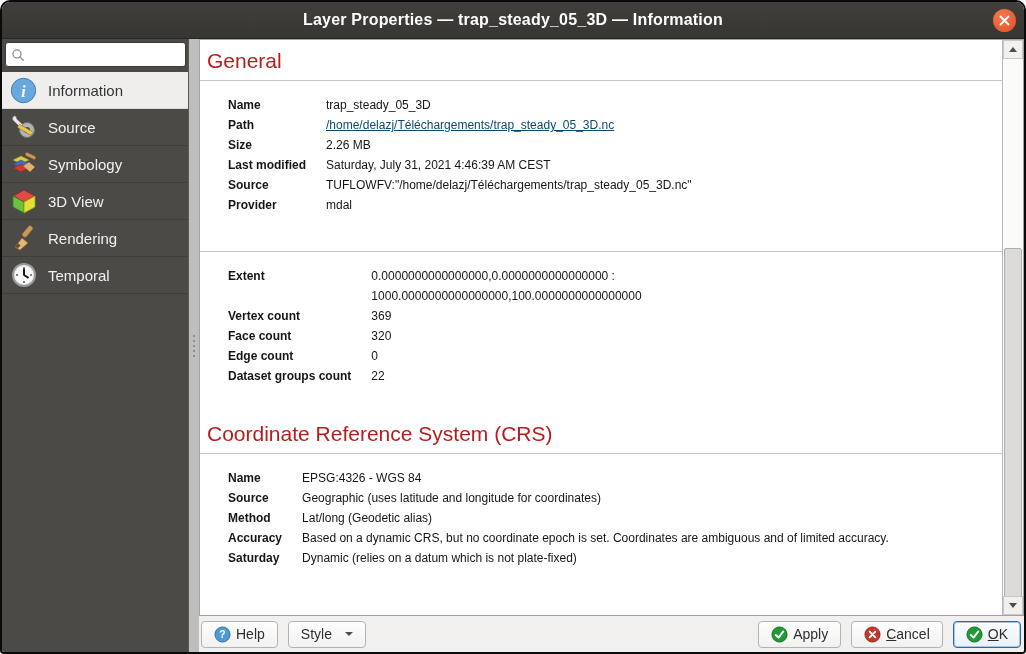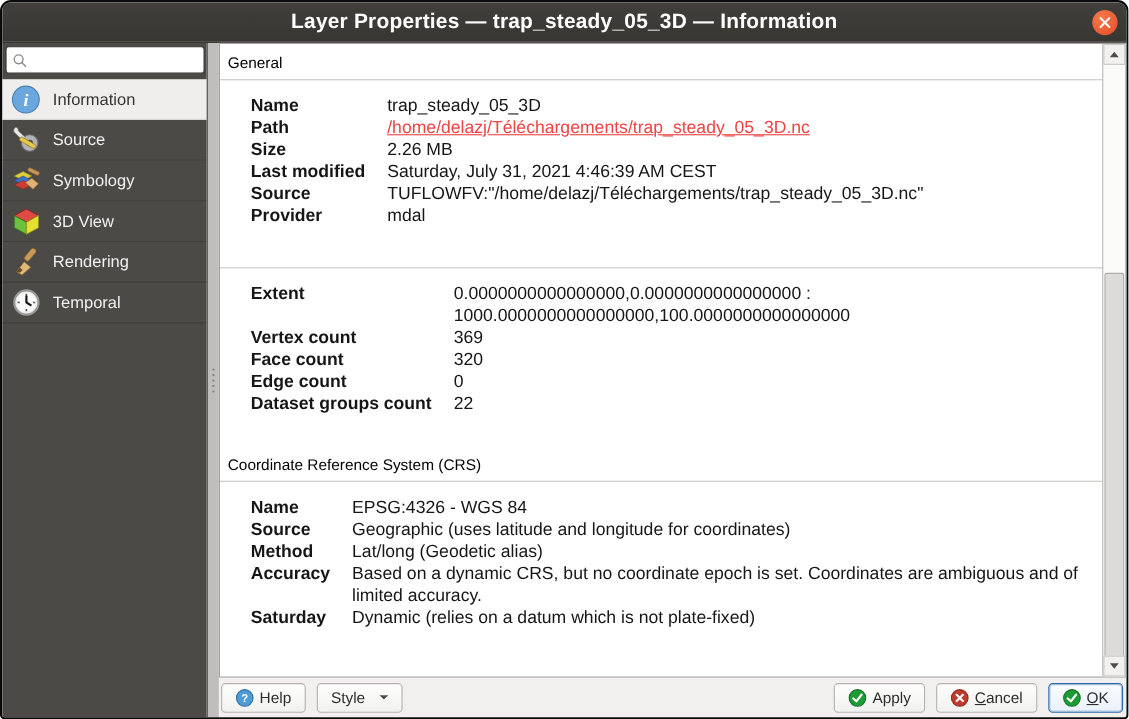--- a/index.html
+++ b/index.html
@@ -1,21 +1,21 @@
 <!DOCTYPE html>
 <html><head>
 <meta charset="utf-8">
 <style>
   html,body{margin:0;padding:0;background:#fff;font-family:"Liberation Sans",sans-serif;}
   .window{width:1022px;height:650px;border:2px solid #0a0a0a;border-radius:10px 10px 4px 4px;
     overflow:hidden;background:#f1f0ee;display:flex;flex-direction:column;position:relative;}
   
   .titlebar{flex:0 0 36px;background:linear-gradient(#413f3b,#373632);display:flex;align-items:center;
     justify-content:center;position:relative;border-bottom:1px solid #262522;}
-  .title{color:#ffffff;font-weight:bold;font-size:19px;letter-spacing:.2px;}
+  .title{color:#ffffff;font-weight:bold;font-size:16px;letter-spacing:.2px;}
   .close-btn{position:absolute;right:8px;top:7px;width:23px;height:23px;border:none;border-radius:50%;
     background:radial-gradient(circle at 35% 30%,#f4794d,#e44d26);display:flex;align-items:center;
     justify-content:center;cursor:pointer;padding:0;}
   
   .main{flex:1;display:flex;min-height:0;}
   .sidebar{flex:0 0 186px;background:#4b4a46;display:flex;flex-direction:column;min-width:0;}
   .searchbox{margin:3px 2px 5px 3px;height:23px;background:#fff;border-radius:3px;display:flex;
     align-items:center;padding:0 5px;gap:4px;border:1px solid #3a3936;}
   .searchbox input{border:none;outline:none;flex:1;min-width:0;font-size:13px;background:transparent;}
   .nav-item{height:36px;display:flex;align-items:center;gap:11px;padding-left:8px;color:#f1f1f1;
@@ -23,27 +23,27 @@
   .nav-item.selected{background:#efeeec;color:#353535;border-bottom-color:#d7d6d4;}
   .nav-ico{width:27px;height:27px;display:flex;align-items:center;justify-content:center;flex:0 0 27px;}
   .splitter{flex:0 0 10px;background:#bfbebc;border-left:1px solid #5a5955;display:flex;flex-direction:column;
     align-items:center;justify-content:center;gap:3px;cursor:col-resize;}
   .splitter i{width:2px;height:2px;border-radius:50%;background:#82817f;display:block;}
   .right{flex:1;display:flex;flex-direction:column;min-width:0;}
   
   .panel{flex:1;background:#ffffff;border:1px solid #a2a2a0;position:relative;overflow:hidden;}
   .page{position:absolute;top:0;left:0;right:20px;bottom:0;padding:9px 14px 0 7px;overflow:hidden;}
   .sec{margin-bottom:36px;}
-  .sec h2{margin:0 0 7px 0;font-size:14px;font-weight:400;color:#000000;}
+  .sec h2{margin:0 0 7px 0;font-size:21px;font-weight:400;color:#b91c1c;}
   .sec hr{border:none;border-top:1px solid #c6c6c4;margin:0 -14px 14px -8px;}
-  .sec table{margin-left:21px;border-collapse:collapse;font-size:16px;line-height:20px;color:#161616;}
+  .sec table{margin-left:21px;border-collapse:collapse;font-size:12px;line-height:20px;color:#161616;}
   .sec td{vertical-align:top;padding:0;}
   .sec td.lbl{font-weight:bold;padding-right:20px;white-space:nowrap;}
   .sec td.val{white-space:pre-line;max-width:675px;}
-  .sec td.val a{color:#ef4444;text-decoration:underline;}
+  .sec td.val a{color:#0c4a6e;text-decoration:underline;}
   
   .scrollbar{position:absolute;top:0;right:0;bottom:0;width:20px;background:#fbfbfa;border-left:1px solid #b9b9b7;}
   .sb-btn{position:absolute;left:0;right:0;height:17px;background:#f2f1ef;display:flex;align-items:center;
     justify-content:center;border:1px solid #c9c8c6;}
   .sb-btn.up{top:0;}
   .sb-btn.down{bottom:0;}
   .tri-up{width:0;height:0;border-left:4px solid transparent;border-right:4px solid transparent;border-bottom:5px solid #4c4c4c;}
   .tri-down{width:0;height:0;border-left:4px solid transparent;border-right:4px solid transparent;border-top:5px solid #4c4c4c;}
   .sb-thumb{position:absolute;left:1px;right:1px;top:208px;height:352px;background:#dcdbd9;
     border:1px solid #aeaeac;border-radius:2px;}

